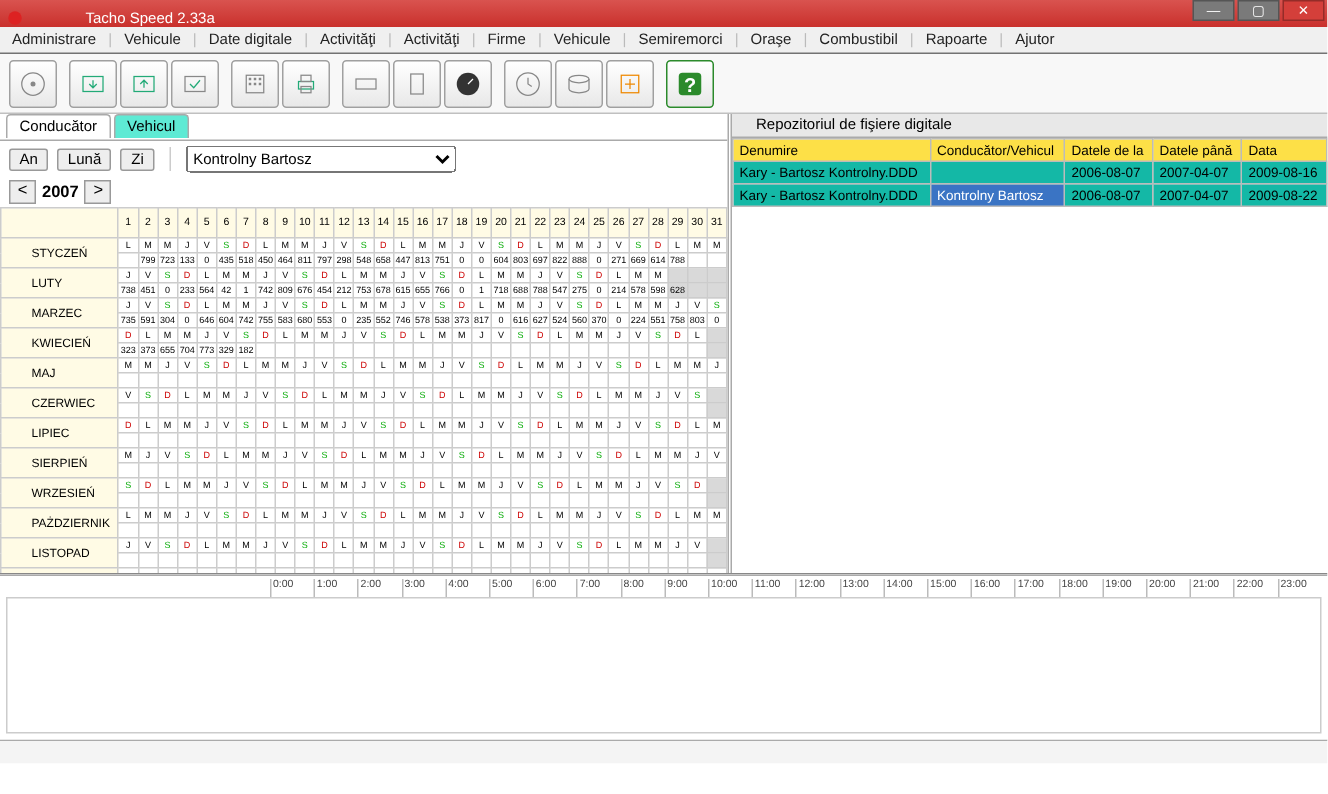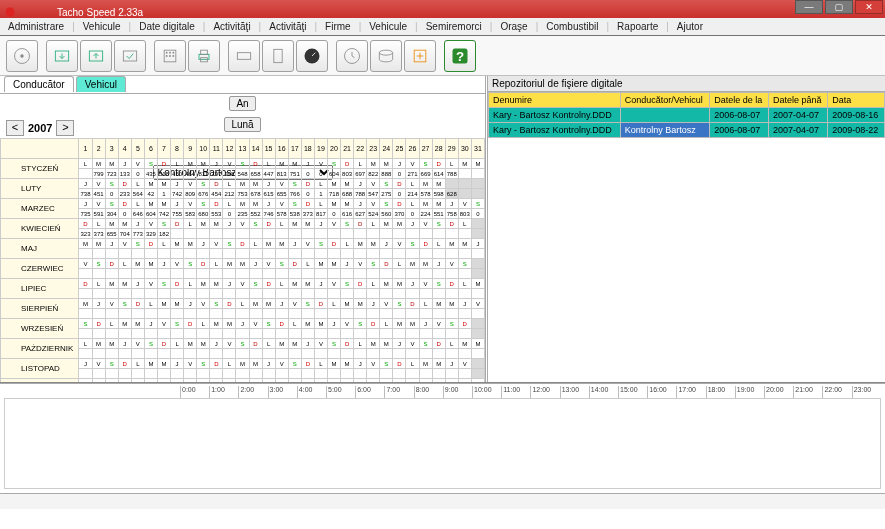--- a/index.html
+++ b/index.html
@@ -19,36 +19,36 @@
   .tbtn svg { width:20px;height:20px;}
   .tbtn.help { border-color:#2b8a2b;}
   .tbtn.help svg { color:#2b8a2b;}
   .tgroup { display:flex; gap:2px;}
   .main { display:flex; height: 307px; border-bottom:1px solid #888;}
   .left { flex: 0 0 488px; border-right:3px double #aaa; display:flex; flex-direction:column; overflow:hidden;}
   .right { flex: 1; display:flex; flex-direction:column;}
   .subtabs { height:18px; border-bottom:1px solid #aaa; display:flex; align-items:flex-start; padding-left:4px; gap:2px; font-size:10px;}
   .subtab { padding:2px 8px; border:1px solid #aaa; border-bottom:none; background:#5eead4; border-radius:3px 3px 0 0;}
   .subtab.active { background:#fff; font-weight:normal;}
-  .controlsrow { height:24px; display:flex; align-items:center; gap:6px; padding:2px 6px; font-size:10px;flex-direction:column;}
+  .controlsrow { height:24px; display:flex; align-items:center; gap:6px; padding:2px 6px; font-size:10px;}
   .controlsrow .tabbtn { padding:1px 6px; border:1px solid #999;background:#eee;border-radius:2px;}
   .controlsrow select { font-size:10px; width:180px; height:18px;}
   .navrow { height:20px; display:flex; align-items:center; gap:4px; padding:0 6px; font-size:11px;}
   .navrow .navbtn { width:18px;height:16px;border:1px solid #999;background:#eee;text-align:center;line-height:13px;}
   .calendar-wrap { flex:1; overflow:auto; }
   table.cal { border-collapse:collapse; table-layout:fixed; width:100%; font-size:7px;}
   table.cal th, table.cal td { border:1px solid #ccc; text-align:center; padding:0; }
   table.cal th.day { width:12px; height:12px; background:#fffbe5; font-weight:normal;font-size:7px;}
   table.cal th.month { width:72px; background:#fffbe5; text-align:left; padding-left:20px; font-weight:normal; font-size:8px; height:20px;}
   table.cal td.cell { width:12px; height:10px; font-size:6px; line-height:8px;}
   table.cal td.cell.sun { color:#c00;}
   table.cal td.cell.sat { color:#0a0;}
   table.cal td.gray { background:#d9d9d9;}
   .row2 { height:10px; }
-  .right .rheader { background:#e8e8e8; border-bottom:1px solid #aaa; padding:2px 4px; font-size:10px; }
+  .right .rheader { background:#e8e8e8; border-bottom:1px solid #aaa; padding:2px 16px; font-size:10px; }
   .rtable { border-collapse:collapse; width:100%; font-size:9px;}
   .rtable th, .rtable td { border:1px solid #bbb; padding:2px 4px; text-align:left; background:#14b8a6;}
   .rtable th { background:#fde047; font-weight:normal;}
   .rtable td.sel { background:#3a74c4; color:#fff;}
   .timeline { height: 110px; border-top:1px solid #aaa; position:relative; background:#fff;}
   .timeline .ruler { position:absolute; left:180px; right:4px; top:2px; height:12px; display:flex;}
   .timeline .tick { flex:1; border-left:1px solid #bbb; font-size:7px; padding-left:1px; color:#444;}
   .timeline .track { position:absolute; left:4px; right:4px; top:14px; bottom:4px; border:1px solid #ccc;}
   .statusbar { height:16px; border-top:1px solid #aaa; background:#f4f4f4;}
 </style>

